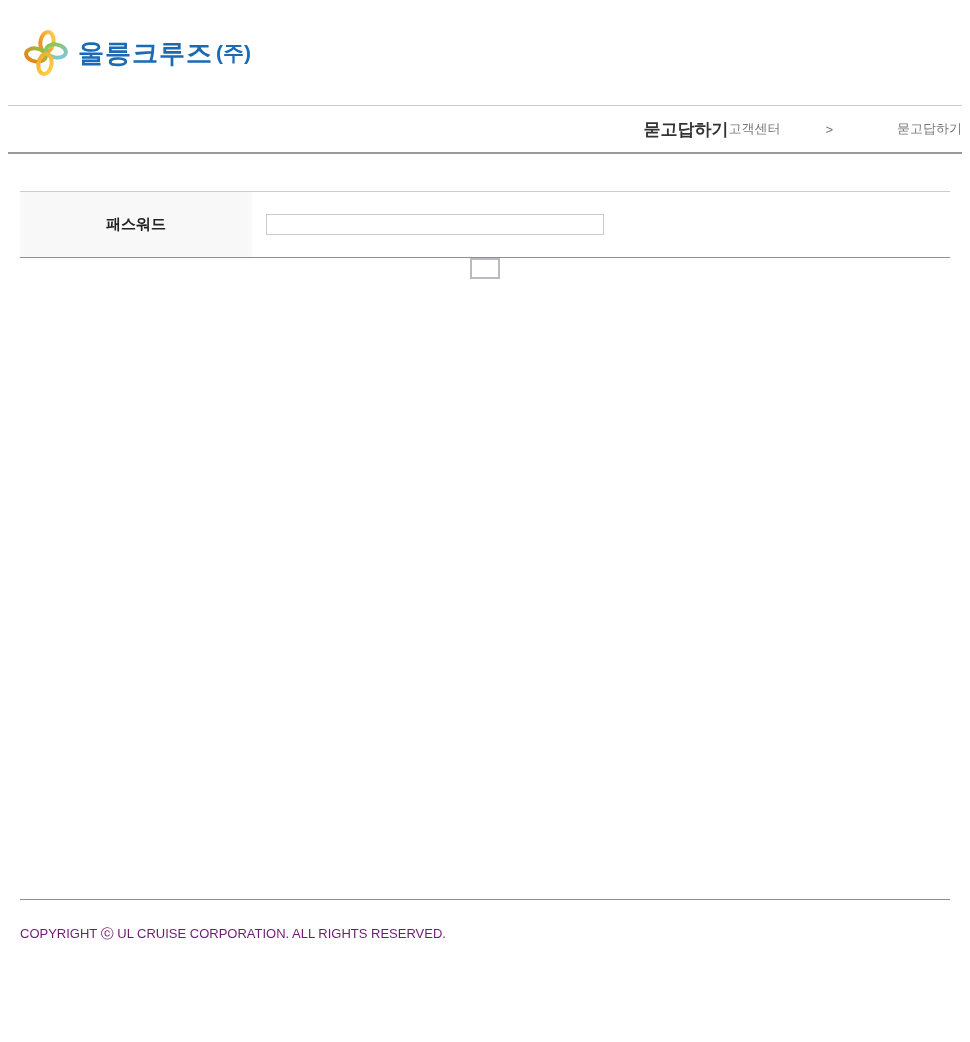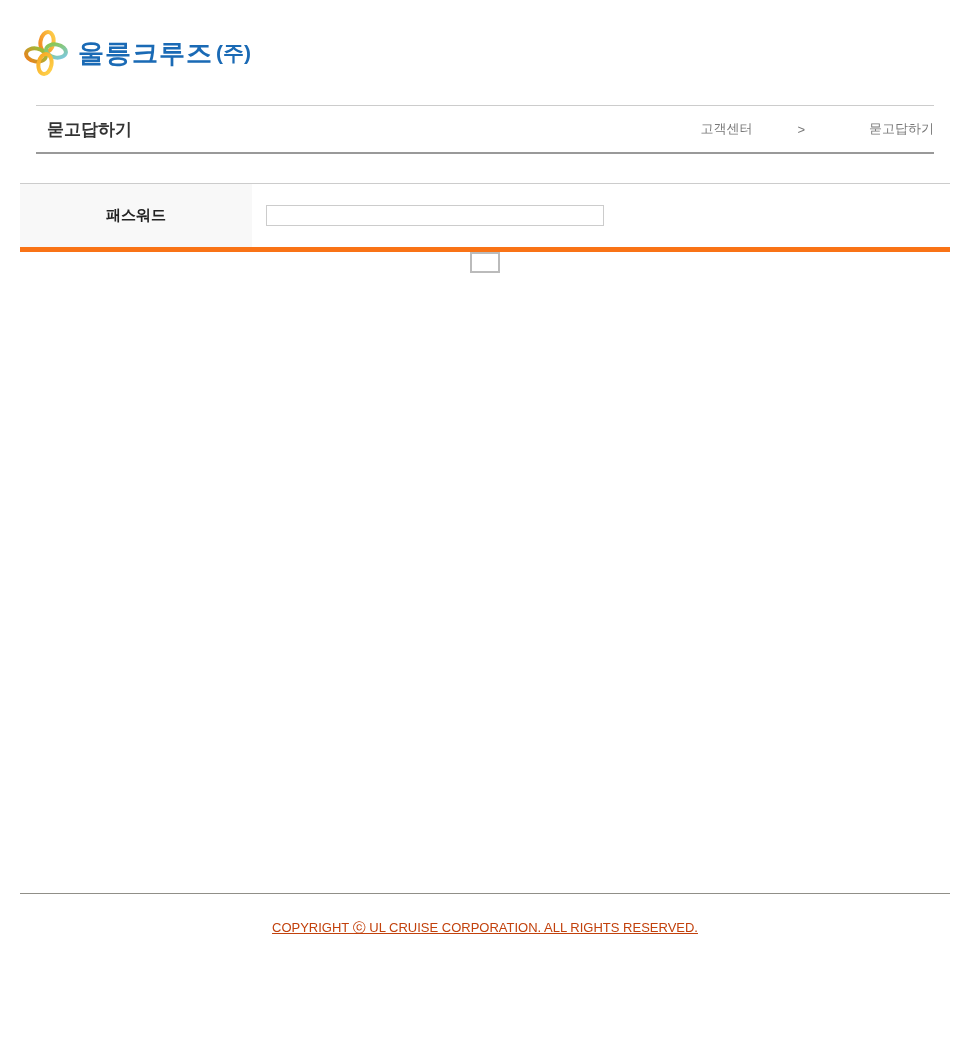--- a/index.html
+++ b/index.html
@@ -15,36 +15,36 @@
   .logo { display:flex; align-items:center; text-decoration:none; cursor:pointer; width:230px; }
   .logo-icon { width:44px; height:46px; display:inline-block; }
   .logo-text {
     margin-left:10px; color:#1a6ab5; font-weight:bold;
     font-size:26px; letter-spacing:1px; line-height:46px;
   }
   .logo-suffix { margin-left:3px; color:#1a6ab5; font-size:21px; font-weight:bold; line-height:46px; }
 
   
   .title-bar {
-    margin:0 36px; height:49px;
+    margin:0 8px; height:49px;
     border-top:1px solid #cccccc; border-bottom:2px solid #999999;
-    display:flex; justify-content:space-between; align-items:center;
+    display:flex; justify-content:flex-end; align-items:center;
     padding-left:11px;
   }
   .page-title { font-size:17px; font-weight:bold; color:#333333; }
   .breadcrumb { font-size:13px; color:#777777; display:flex; align-items:center;gap:40px; }
   .breadcrumb .crumb-parent { cursor:pointer; }
   .breadcrumb .crumb-sep { margin-left:5px; }
   .breadcrumb .crumb-current { margin-left:24px; }
 
   
   .pw-table {
-    margin:29px 20px 0; width:930px;
+    margin:37px 20px 0; width:930px;
     border-collapse:collapse;
-    border-top:1px solid #cccccc; border-bottom:5px solid #f97316;
+    border-top:1px solid #cccccc; border-bottom:1px solid #f97316;
   }
   .pw-table th {
     width:232px; height:66px; background:#f8f8f8;
     font-size:15px; font-weight:bold; color:#222222; text-align:center;
   }
   .pw-table td { padding-left:14px; }
   .pw-input {
     width:338px; height:21px; border:1px solid #cccccc; background:#ffffff;
     font-size:13px; padding:0 4px; outline:none;
   }
@@ -52,22 +52,22 @@
   
   .submit-wrap { text-align:center; height:21px; }
   .submit-btn {
     width:30px; height:21px; border:2px solid #bbbbbb; background:#ffffff;
     cursor:pointer; display:inline-block; vertical-align:top; padding:0;
   }
 
   
   .site-footer { margin:620px 20px 0; border-top:1px solid #908f88; }
   .copyright {
-    padding-top:27px; text-align:center;
-    font-size:13px; color:#c2410c; line-height:1;text-decoration:underline;
+    padding-top:27px; 
+    font-size:13px; color:#701a75; line-height:1;
   }
 </style>
 </head>
 <body>
 
 <header class="site-header">
   <a class="logo">
     <span class="logo-icon">
       <svg width="44" height="46" viewBox="0 0 44 46" xmlns="http://www.w3.org/2000/svg">
         <defs>

